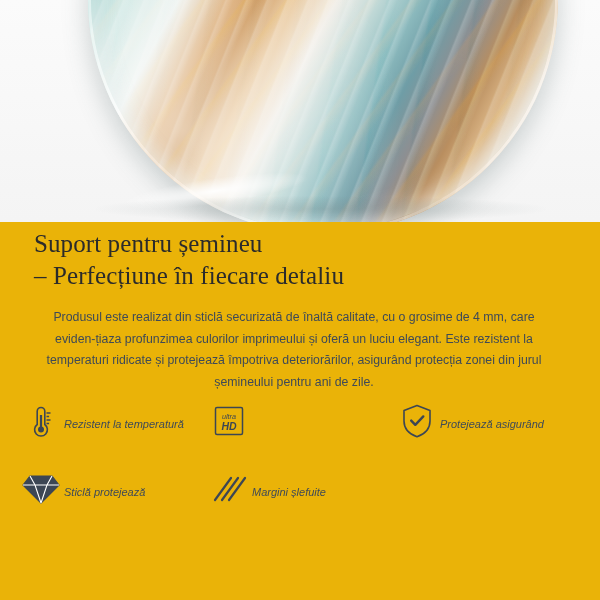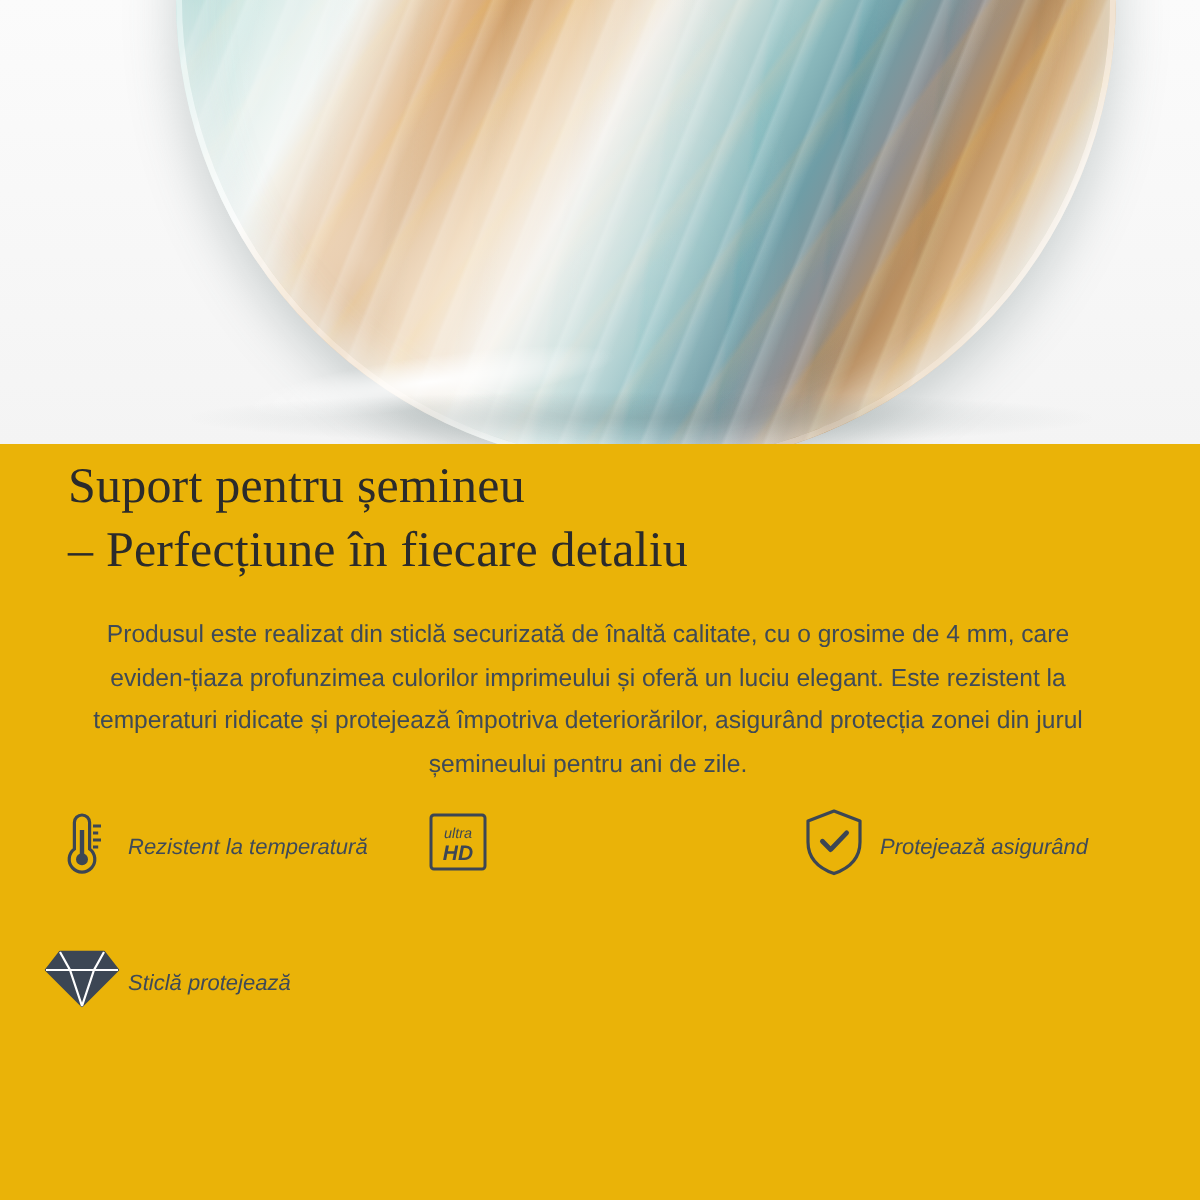--- a/index.html
+++ b/index.html
@@ -228,16 +228,26 @@
     <div class="feature">
       <div class="feature-icon">
         <svg width="40" height="34" viewBox="0 0 40 34">
           <path d="M9 4 H31 L38 13 L20 31 L2 13 Z" fill="#3c4654" stroke="#3c4654" stroke-width="1.2" stroke-linejoin="round"></path>
           <path d="M2 13 H38 M9 4 L14 13 L20 31 M31 4 L26 13 L20 31 M14 13 H26" fill="none" stroke="#ffffff" stroke-width="1.1"></path>
         </svg>
       </div>
       <div class="feature-label">Sticlă protejează</div>
     </div>
 
+    <div class="feature">
+      <div class="feature-icon">
+        <svg width="36" height="32" viewBox="0 0 36 32">
+          <path d="M4 27 L20 5" stroke="#3c4654" stroke-width="2.2" stroke-linecap="round"></path>
+          <path d="M11 27 L27 5" stroke="#3c4654" stroke-width="2.2" stroke-linecap="round"></path>
+          <path d="M18 27 L34 5" stroke="#3c4654" stroke-width="2.2" stroke-linecap="round"></path>
+        </svg>
+      </div>
+      <div class="feature-label">Margini șlefuite</div>
+    </div>
 
 
   </div>
 </div>
 
 </body></html>

